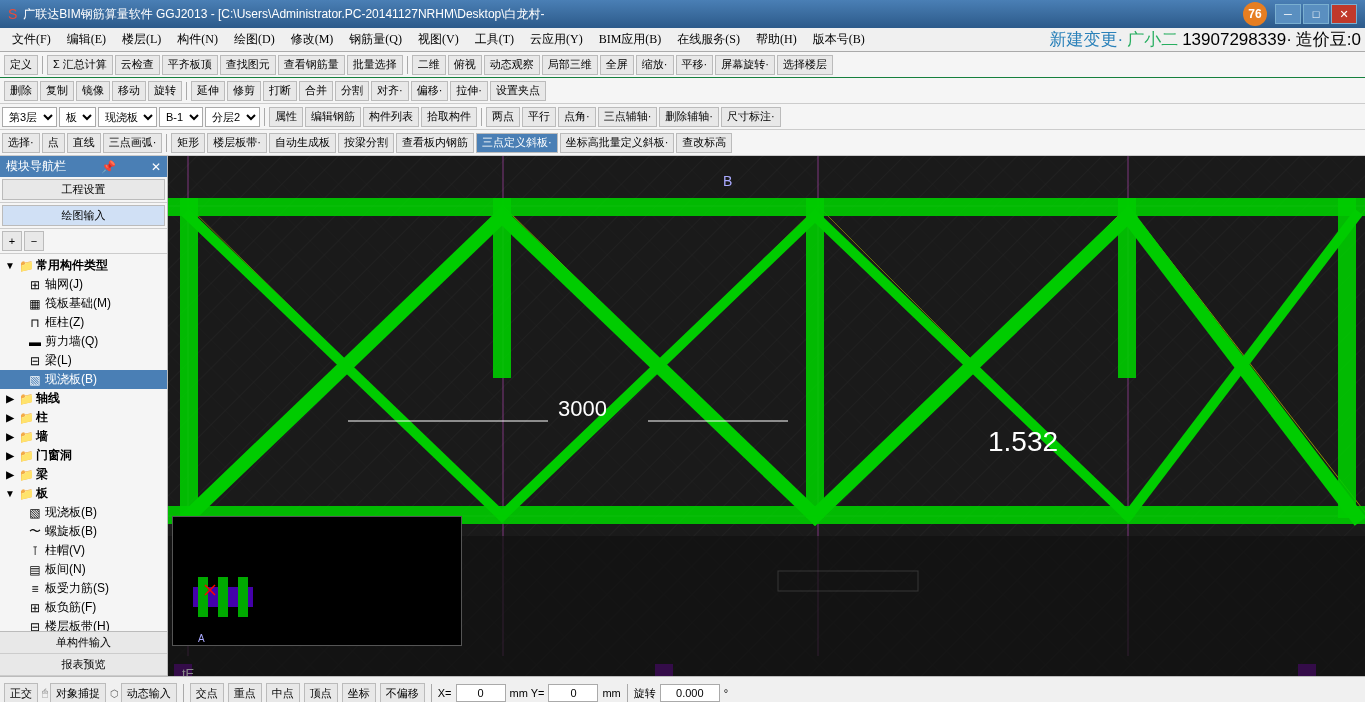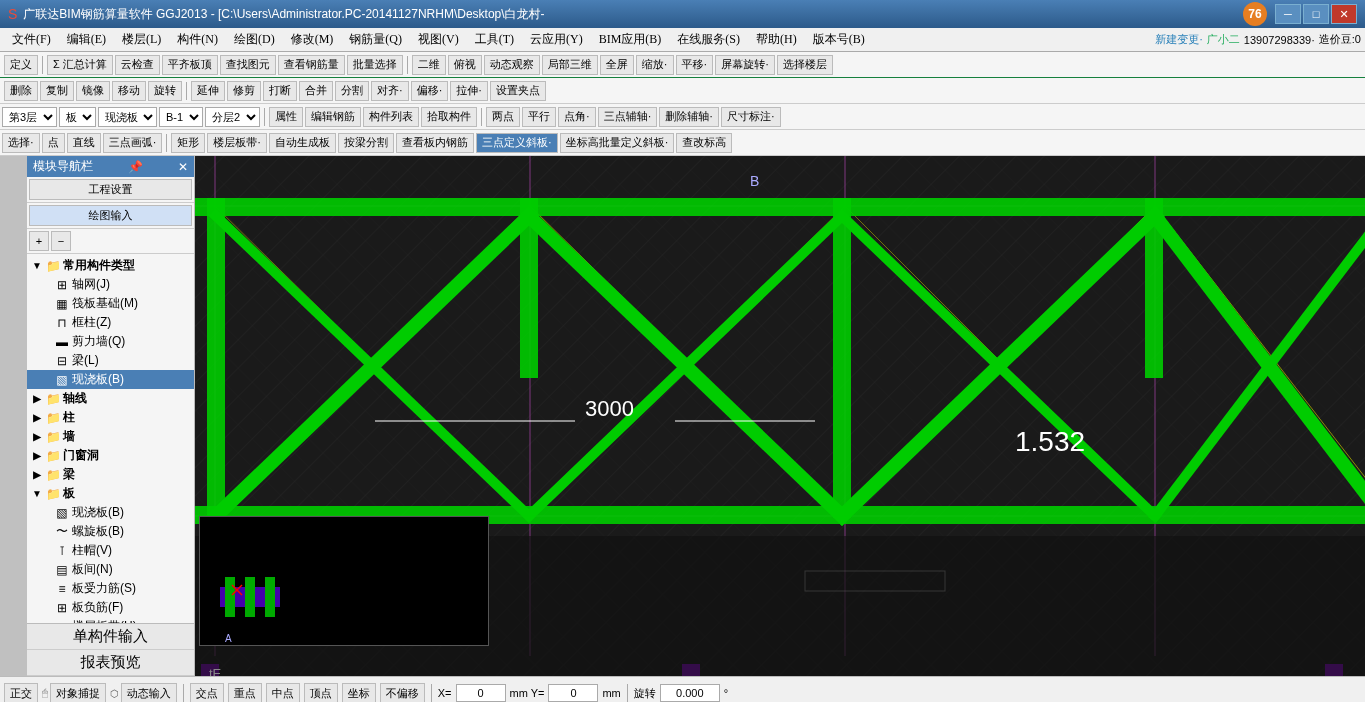--- a/index.html
+++ b/index.html
@@ -44,21 +44,21 @@
       padding: 16px 8px;
       cursor: pointer;
       white-space: nowrap;
       font-family: Liberation Serif, serif;
     }
     .menu-right {
       margin-left: auto;
       display: flex;
       align-items: center;
       gap: 4px;
-      font-size: 11px;
+      font-size: 17px;
     }
 
     
     .toolbar-row {
       height: 26px;
       background: #f5f5f5;
       border-bottom: 1px solid #15803d;
       display: flex;
       align-items: center;
       padding: 0 4px;
@@ -122,21 +122,20 @@
       padding: 0 2px;
       gap: 2px;
       font-size: 11px;
       overflow: hidden;
     }
 
     
     #main {
       display: flex;
       height: calc(702px - 28px - 24px - 26px*4 - 26px);
-      margin-left: 27px;
       
     }
 
     
     #sidebar {
       width: 168px;
       background: #f5f5f5;
       border-right: 1px solid #bbb;
       display: flex;
       flex-direction: column;
@@ -187,21 +186,21 @@
     .sub-item { padding-left: 28px; }
 
     .sidebar-bottom {
       border-top: 1px solid #bbb;
     }
     .sidebar-bottom-btn {
       padding: 3px 6px;
       background: #e8e8e8;
       cursor: pointer;
       border-bottom: 1px solid #ccc;
-      font-size: 15px;
+      font-size: 11px;
       text-align: center;
     }
 
     
     #canvas-area {
       flex: 1;
       background: #1a1a1a;
       position: relative;
       overflow: hidden;
     }

